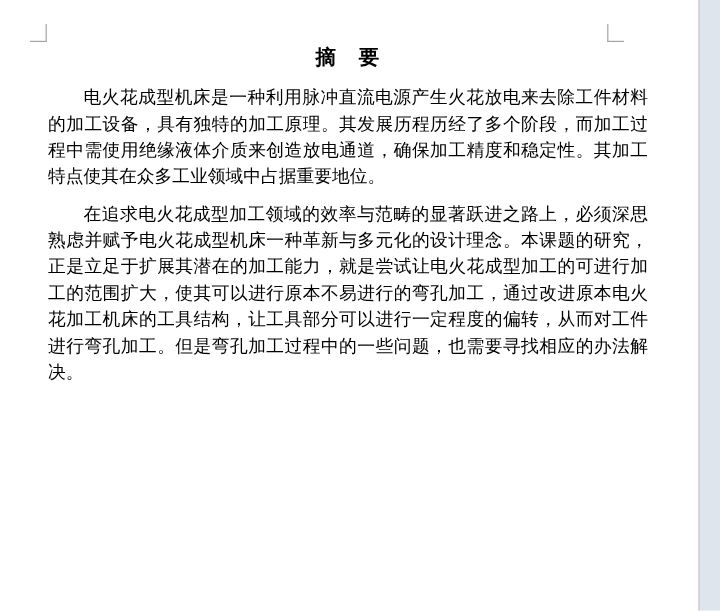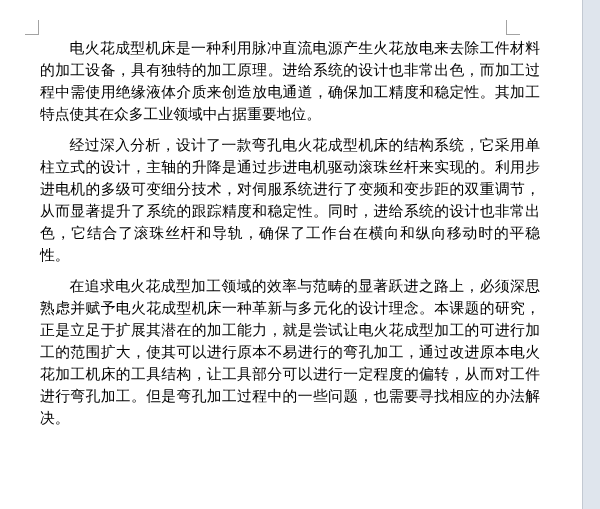--- a/index.html
+++ b/index.html
@@ -34,21 +34,21 @@
 </style>
 </head>
 <body>
 
 <div class="doc">
 
   <div class="crop crop-tl"></div>
   <div class="crop crop-tr"></div>
 
   <div class="content">
+    <h1 class="doc-title">摘　要</h1>
 
-    <p>电火花成型机床是一种利用脉冲直流电源产生火花放电来去除工件材料的加工设备，具有独特的加工原理。进给系统的设计也非常出色，而加工过程中需使用绝缘液体介质来创造放电通道，确保加工精度和稳定性。其加工特点使其在众多工业领域中占据重要地位。</p>
-    <p>经过深入分析，设计了一款弯孔电火花成型机床的结构系统，它采用单柱立式的设计，主轴的升降是通过步进电机驱动滚珠丝杆来实现的。利用步进电机的多级可变细分技术，对伺服系统进行了变频和变步距的双重调节，从而显著提升了系统的跟踪精度和稳定性。同时，进给系统的设计也非常出色，它结合了滚珠丝杆和导轨，确保了工作台在横向和纵向移动时的平稳性。</p>
+    <p>电火花成型机床是一种利用脉冲直流电源产生火花放电来去除工件材料的加工设备，具有独特的加工原理。其发展历程历经了多个阶段，而加工过程中需使用绝缘液体介质来创造放电通道，确保加工精度和稳定性。其加工特点使其在众多工业领域中占据重要地位。</p>
     <p>在追求电火花成型加工领域的效率与范畴的显著跃进之路上，必须深思熟虑并赋予电火花成型机床一种革新与多元化的设计理念。本课题的研究，正是立足于扩展其潜在的加工能力，就是尝试让电火花成型加工的可进行加工的范围扩大，使其可以进行原本不易进行的弯孔加工，通过改进原本电火花加工机床的工具结构，让工具部分可以进行一定程度的偏转，从而对工件进行弯孔加工。但是弯孔加工过程中的一些问题，也需要寻找相应的办法解决。</p>
 
   </div>
 
   <div class="side-strip"></div>
 </div>
 
 </body></html>

